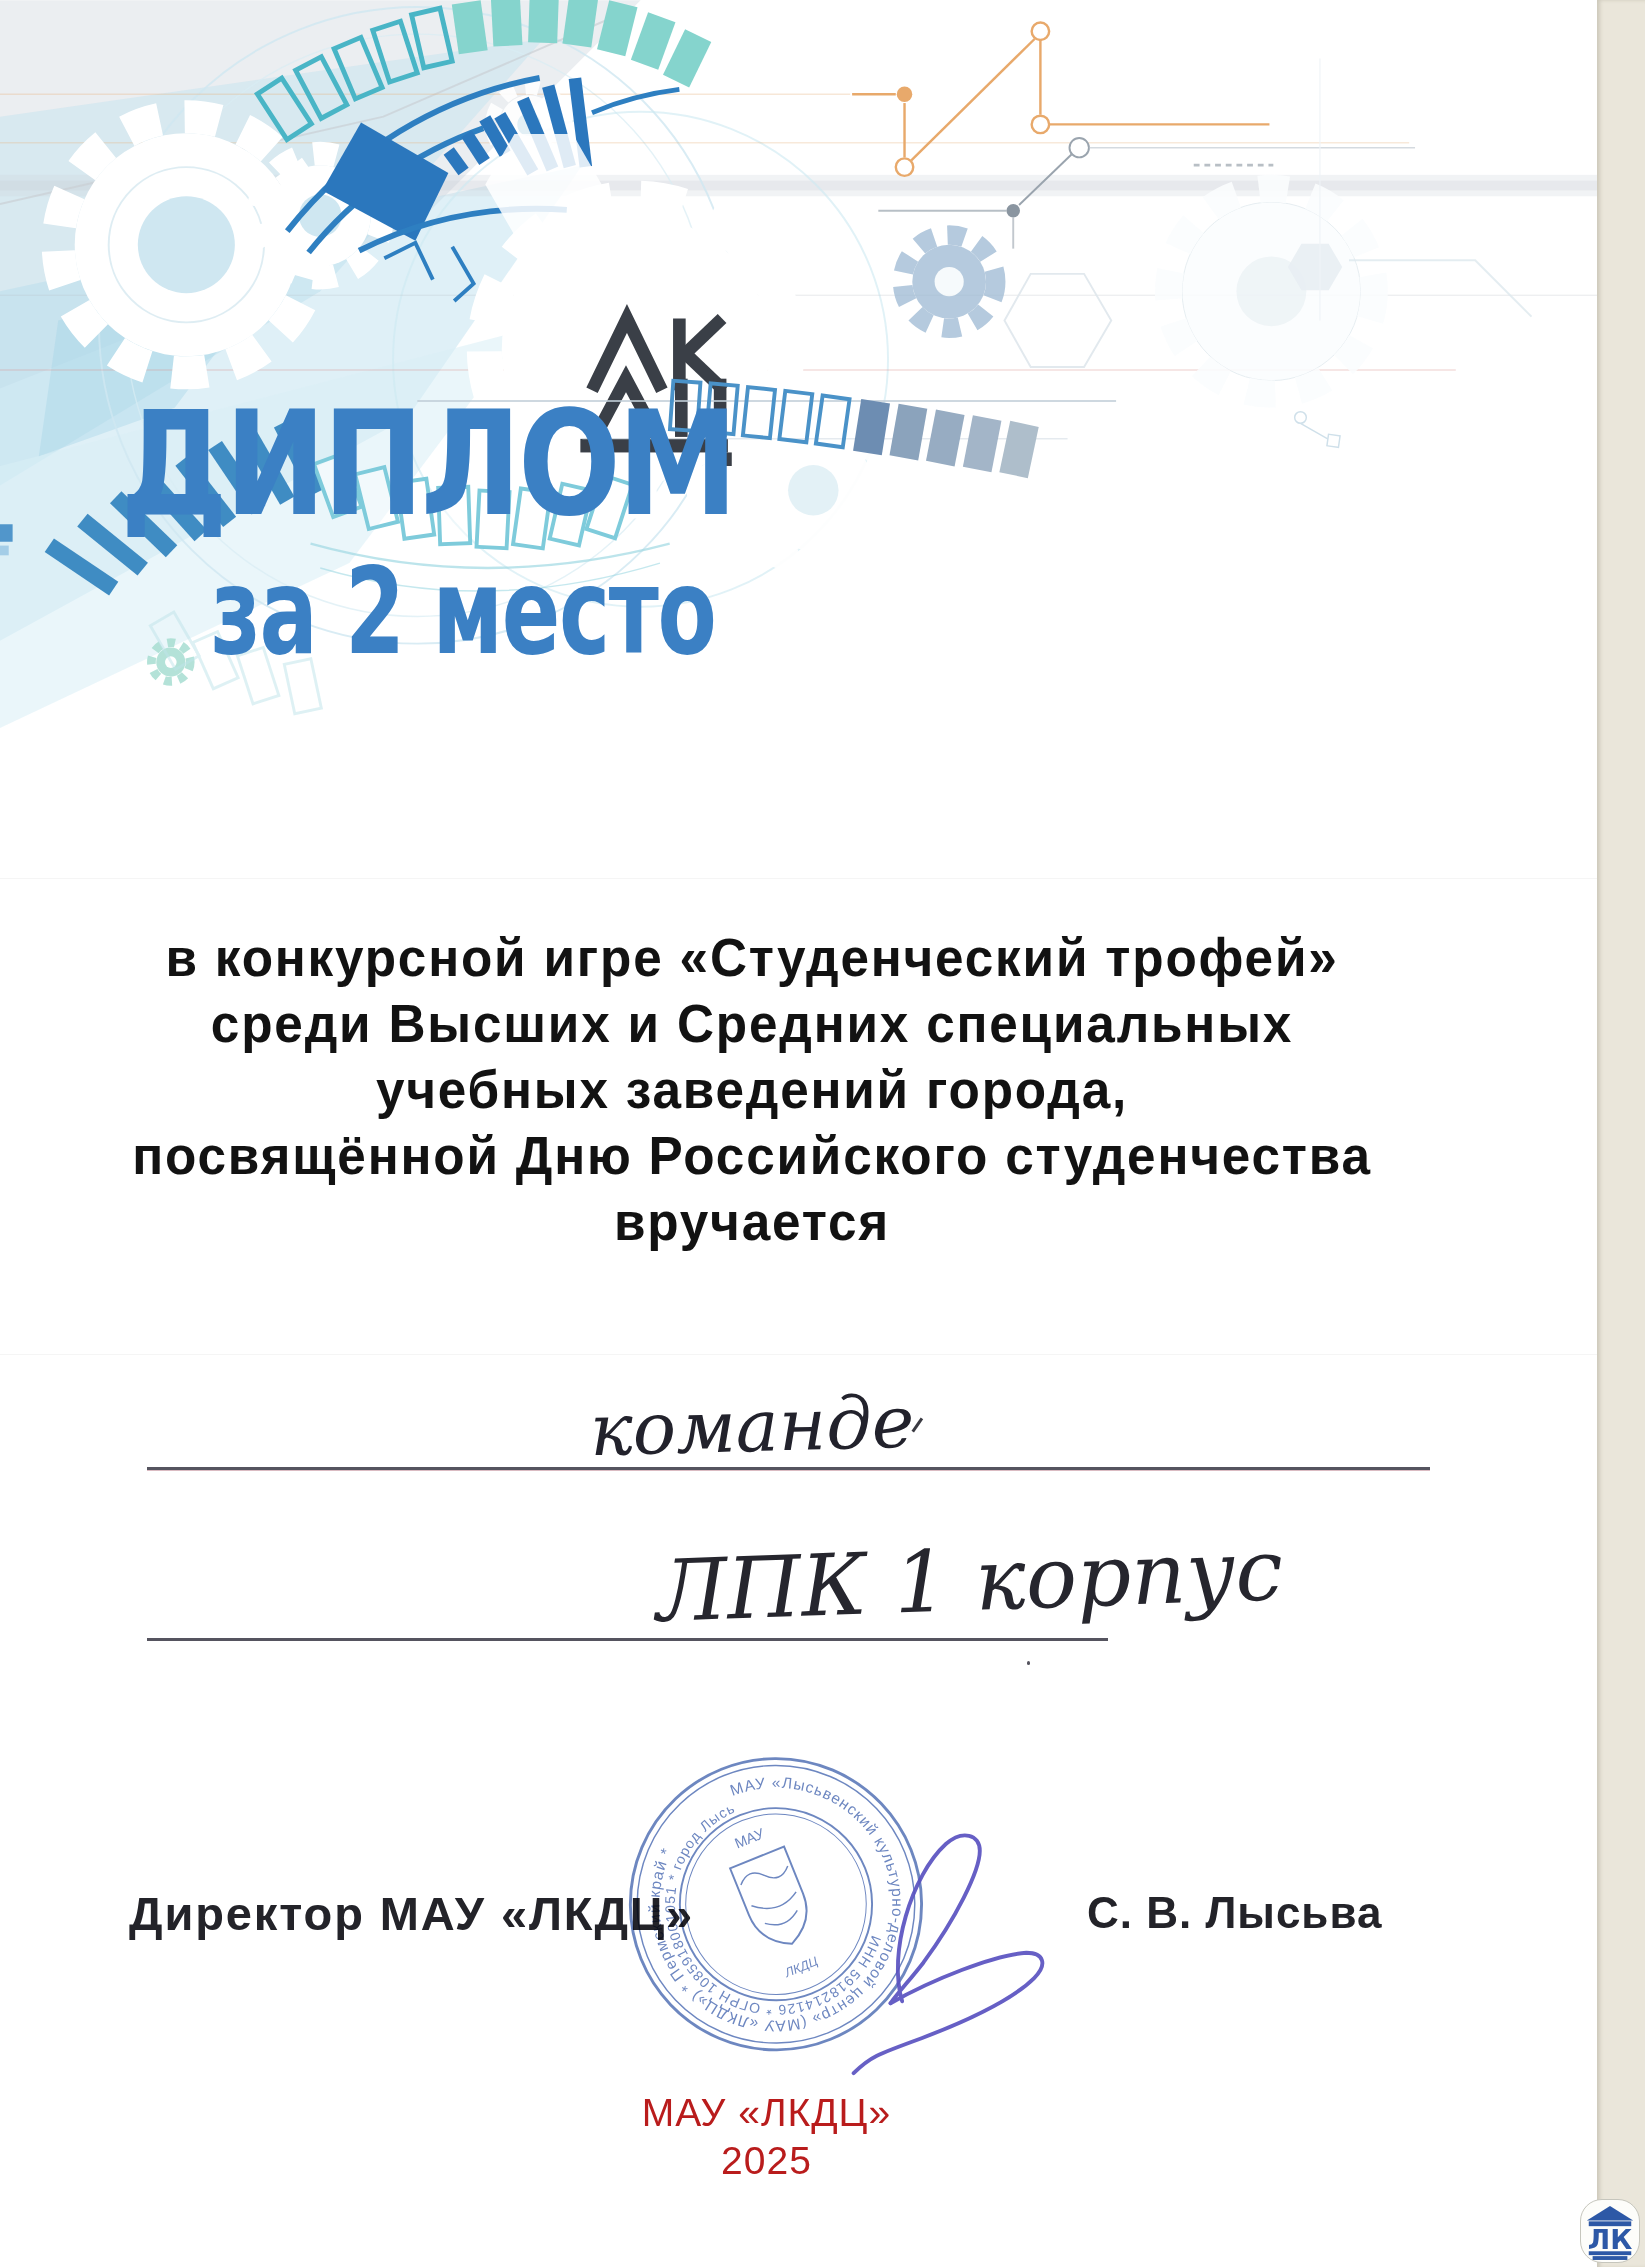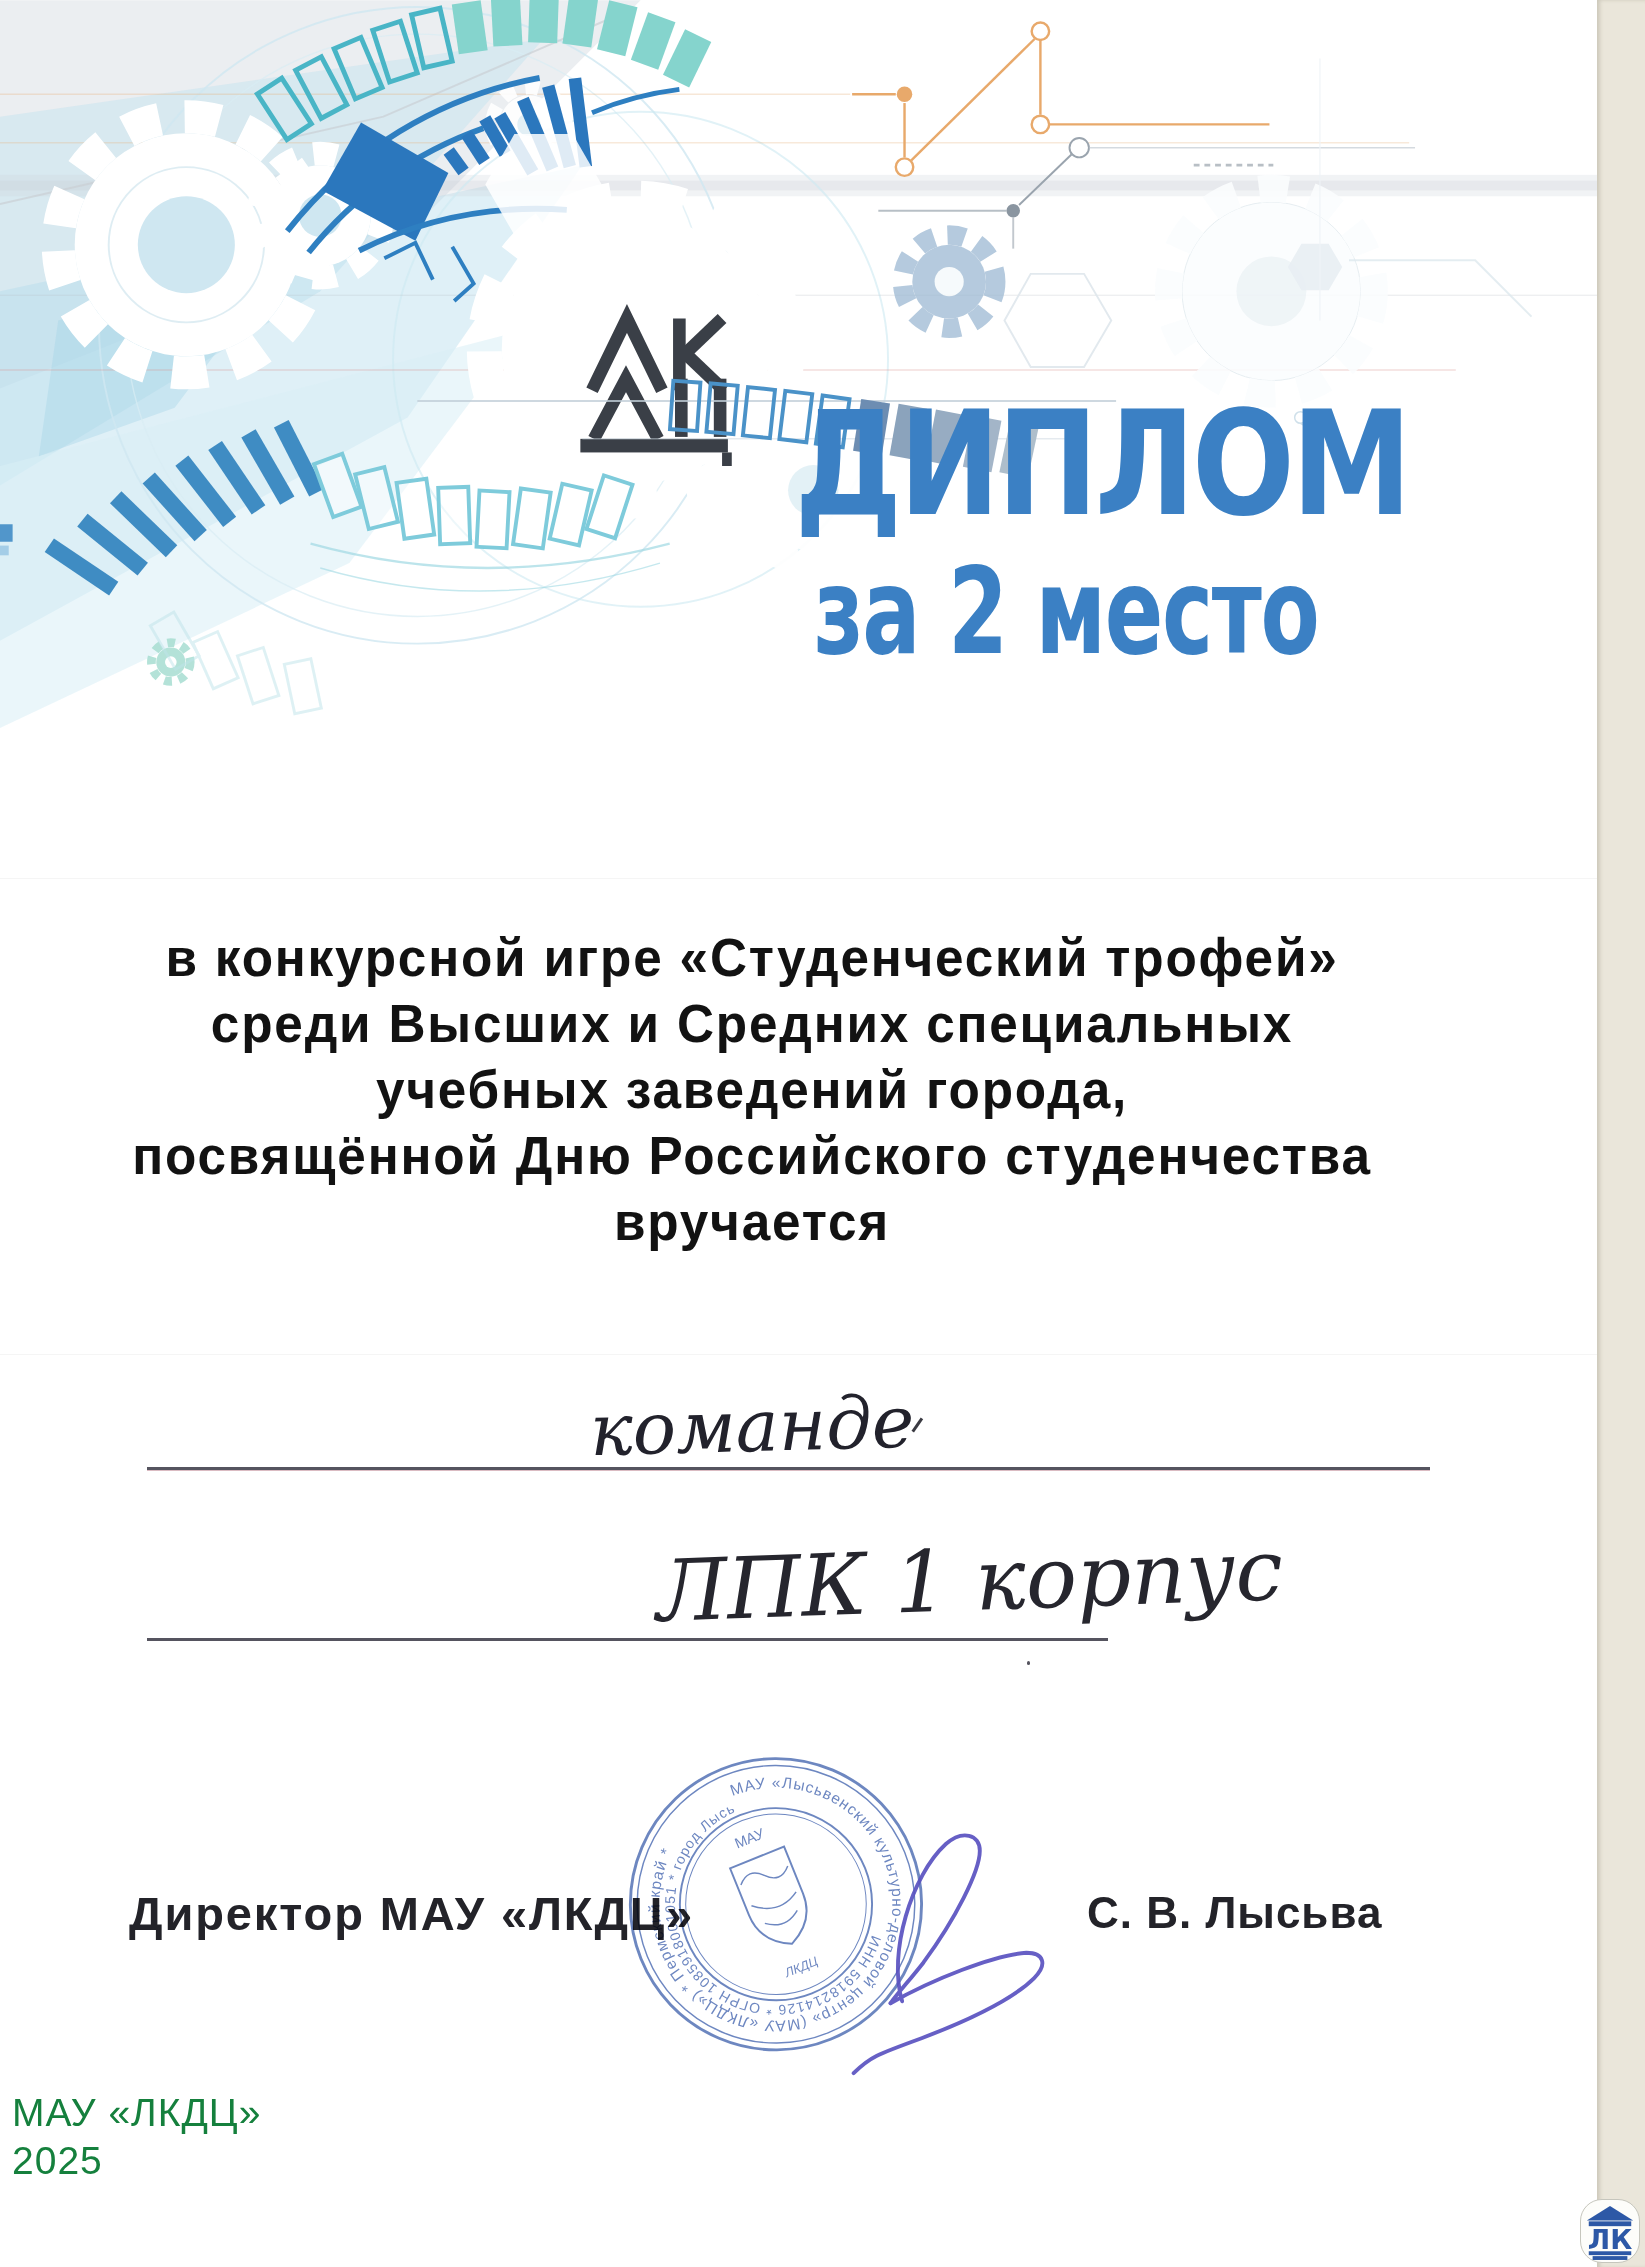--- a/index.html
+++ b/index.html
@@ -2,21 +2,21 @@
 <html><head>
 <meta charset="utf-8">
 <style>
   html,body{margin:0;padding:0;background:#888;}
   .page{
     position:relative;width:1646px;height:2268px;background:#ffffff;
     overflow:hidden;font-family:"Liberation Sans",sans-serif;
   }
   .hdr{position:absolute;left:0;top:0;z-index:1;}
   .content{position:absolute;left:0;top:0;width:100%;height:100%;z-index:2;}
-  .title-wrap{position:absolute;left:0;top:392px;width:1504px;text-align:right;margin-left:25px;}
+  .title-wrap{position:absolute;left:0;top:392px;width:1504px;text-align:left;}
   .title{
     font-family:"DejaVu Sans",sans-serif;font-weight:700;font-size:144px;line-height:1;
     color:#3b80c4;letter-spacing:-3.9px;transform:scaleX(.84);transform-origin:center;
   }
   .subtitle{
     font-family:"DejaVu Sans",sans-serif;font-weight:700;font-size:120px;line-height:1;
     margin-top:15.5px;color:#3b80c4;letter-spacing:-1.9px;transform:scaleX(.72);transform-origin:center;
   }
   .body-wrap{
     position:absolute;left:0;top:924px;width:1504px;text-align:center;
@@ -42,21 +42,21 @@
   .tickmark{position:absolute;left:916px;top:1417px;width:2.9px;height:15.5px;background:#3a3a42;transform:rotate(35deg);}
   .inkdot{position:absolute;left:1027px;top:1661px;width:2.9px;height:3.9px;background:#55545f;border-radius:1.9px;}
   .director{
     position:absolute;left:129px;top:1886px;font-weight:700;font-size:47px;
     letter-spacing:1.9px;color:#232329;font-family:"Liberation Sans",sans-serif;
   }
   .dirname{
     position:absolute;left:1087px;top:1888px;font-weight:700;font-size:44px;
     letter-spacing:1px;color:#232329;font-family:"Liberation Sans",sans-serif;
   }
-  .org-wrap{position:absolute;left:12px;top:2088px;width:1533px;color:#15803d;}
+  .org-wrap{position:absolute;left:0;top:2088px;width:1533px;text-align:center;color:#b91c1c;}
   .org-name{font-size:39px;font-weight:400;letter-spacing:1px;line-height:49px;}
   .org-year{font-size:39px;font-weight:400;letter-spacing:1px;line-height:47px;}
   .stamp-svg{position:absolute;left:543px;top:1679px;z-index:3;mix-blend-mode:multiply;}
   .edge-strip{
     position:absolute;right:0;top:0;width:49px;height:2268px;background:#eae6da;z-index:4;
     box-shadow:inset 2.9px 0 3.9px rgba(120,115,95,.25);
   }
   .corner-logo{
     position:absolute;left:1580px;top:2199px;width:60px;height:64px;background:#fdfdfa;
     border:1.9px solid #c6c6bd;border-radius:22px;z-index:5;box-sizing:border-box;

